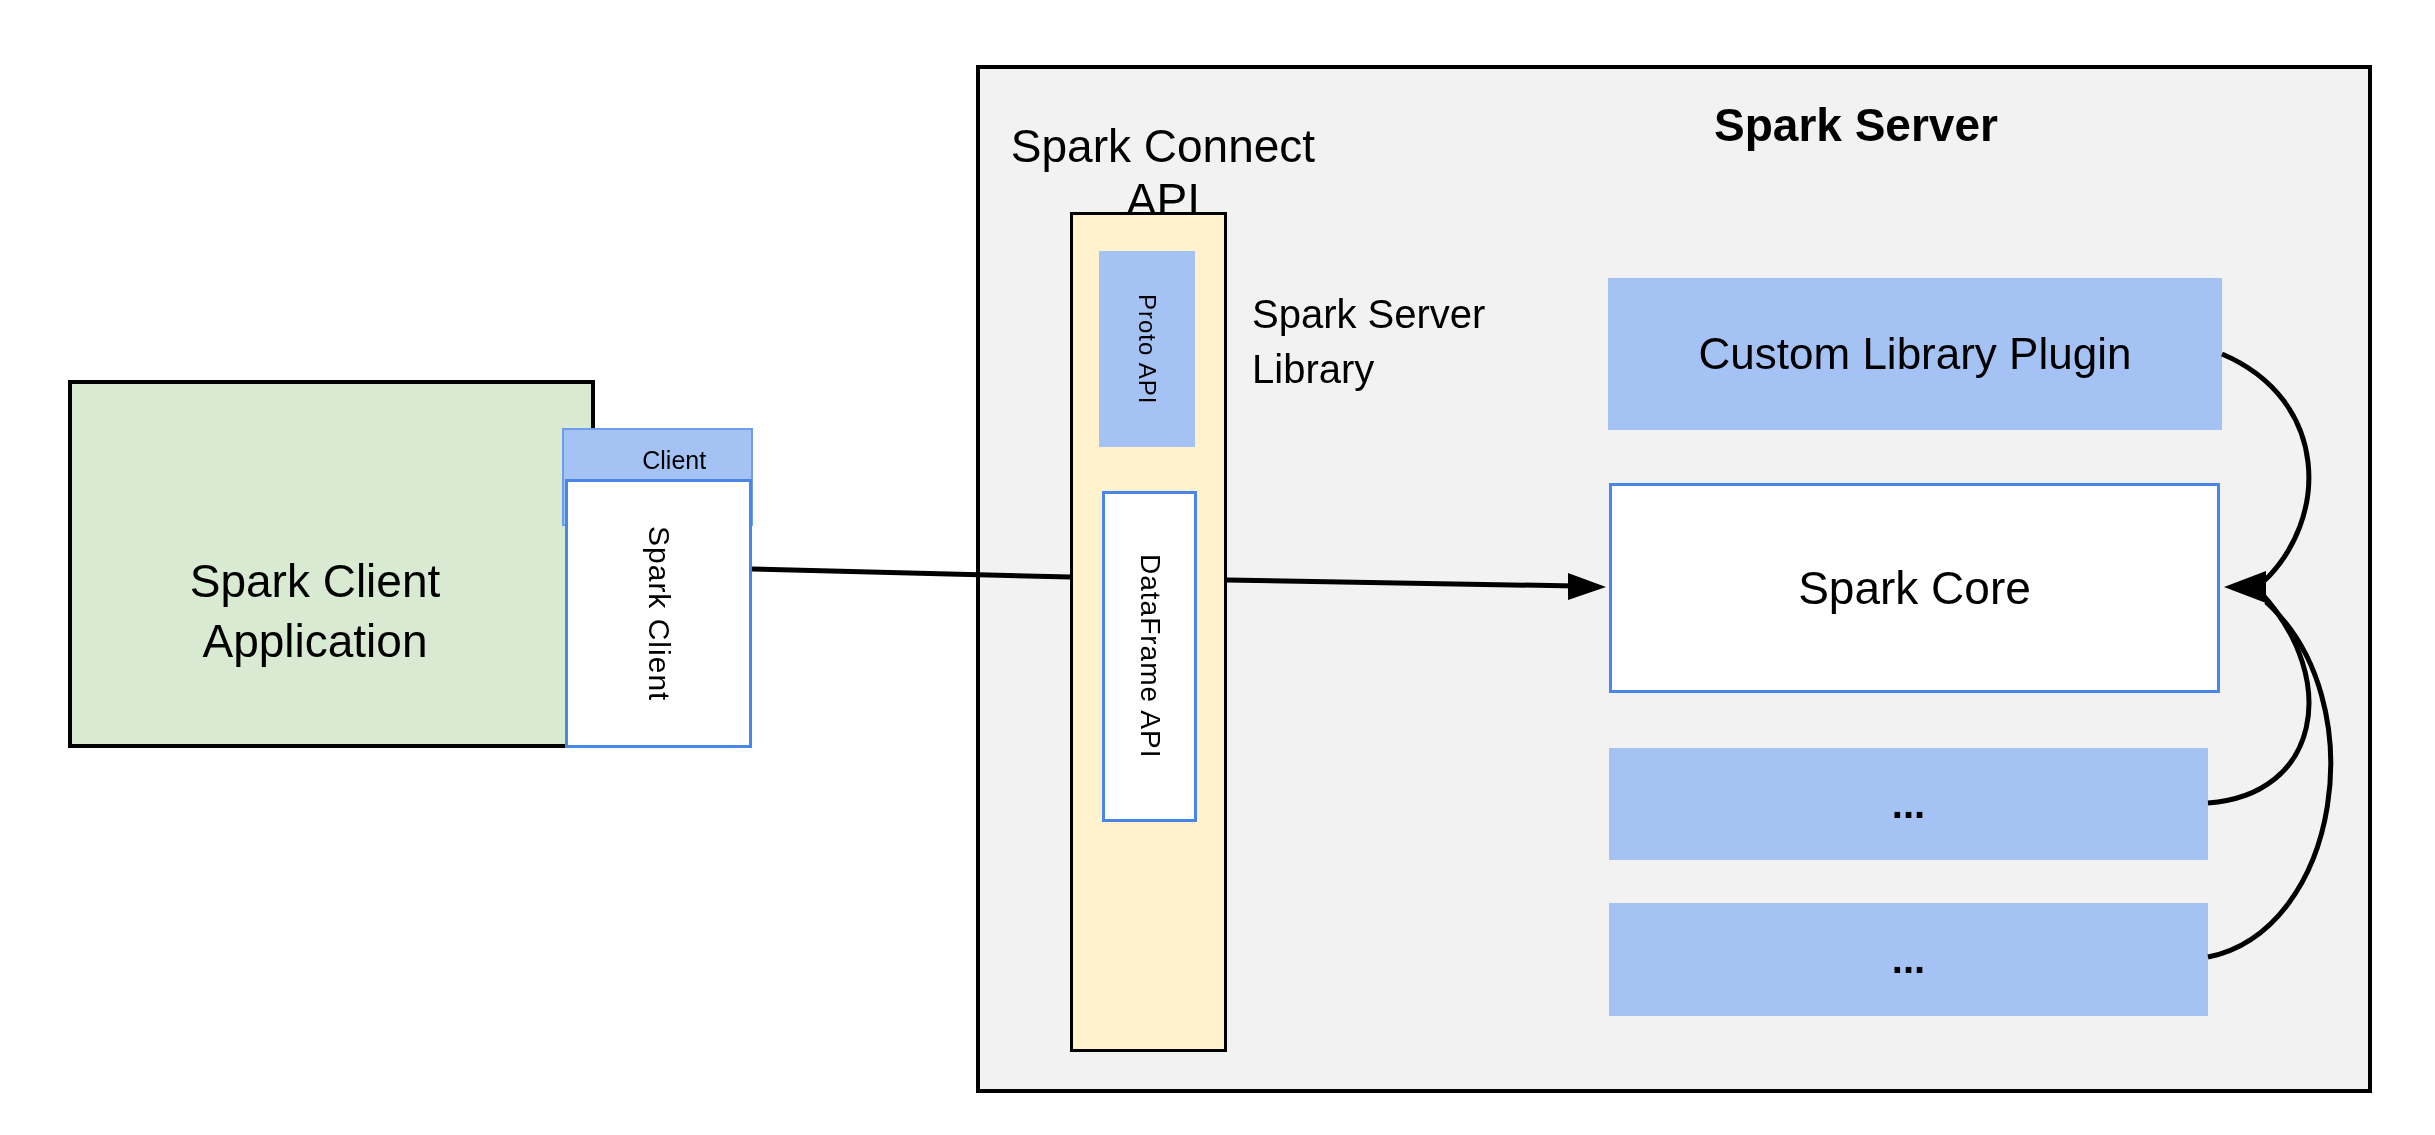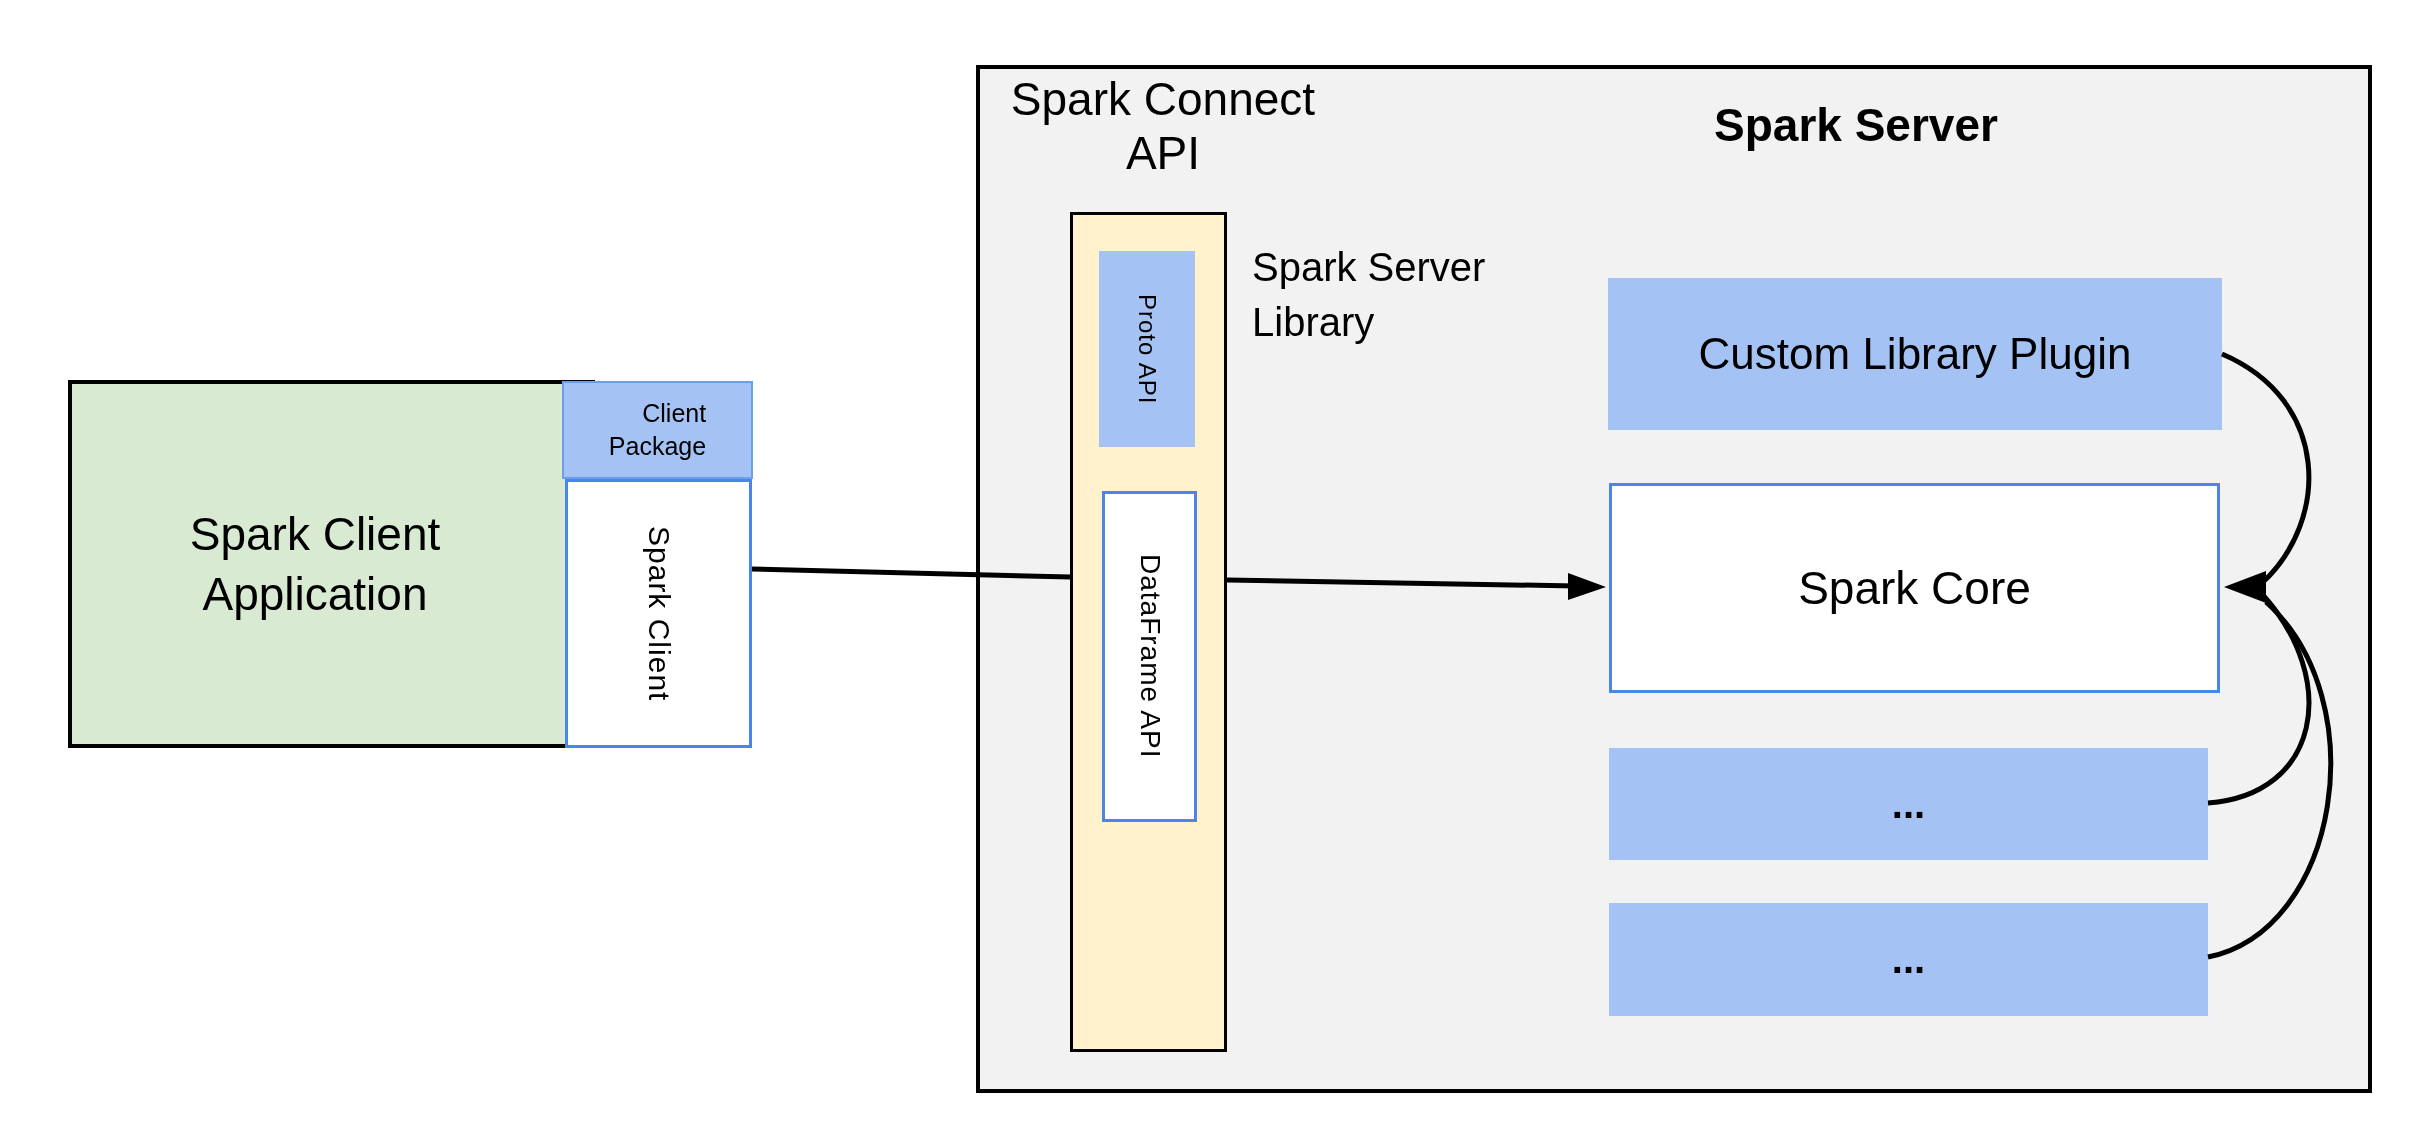--- a/index.html
+++ b/index.html
@@ -2,21 +2,21 @@
 <html><head>
 <meta charset="utf-8">
 <style>
   html,body{margin:0;padding:0;background:#ffffff;}
   #stage{
     position:relative;width:2435px;height:1135px;overflow:hidden;
     font-family:"Liberation Sans",sans-serif;color:#000;background:#ffffff;
   }
   .abs{position:absolute;box-sizing:border-box;}
   .center{display:flex;align-items:center;justify-content:center;text-align:center;}
-  .prelines{white-space:pre-line;}
+  .prelines{white-space:pre-line;margin-top:47px;}
 
   
   .server-panel{
     left:976px;top:65px;width:1396px;height:1028px;
     background:#f2f2f2;border:4px solid #000;
   }
   .client-app-box{
     left:68px;top:380px;width:527px;height:368px;
     background:#d9ead3;border:4px solid #000;
   }

